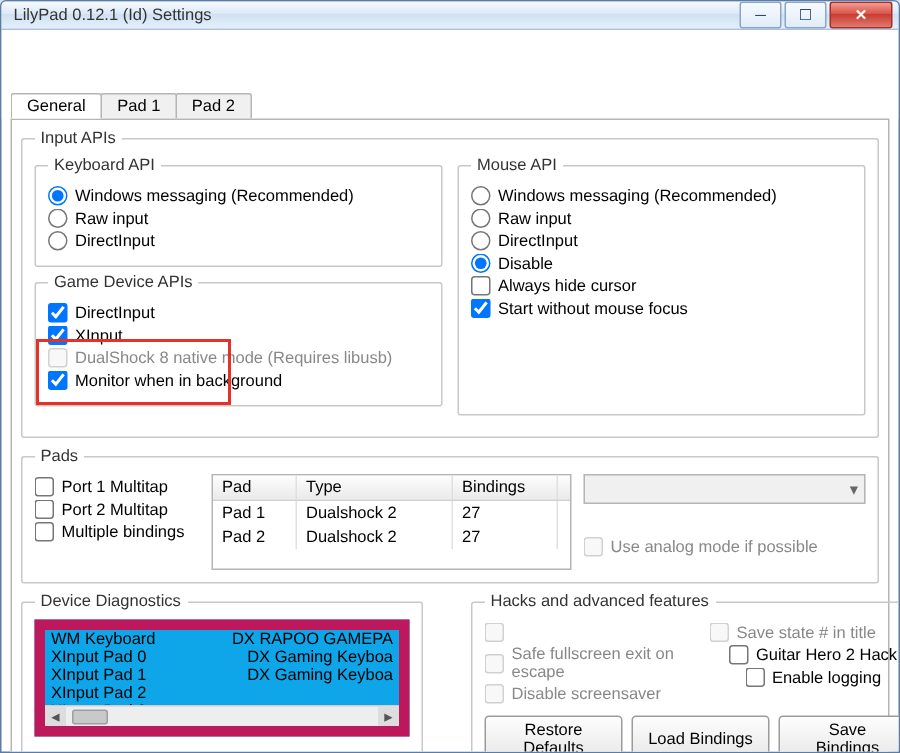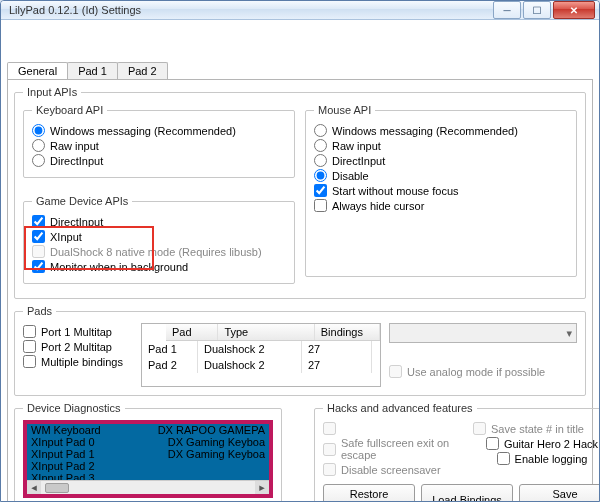--- a/index.html
+++ b/index.html
@@ -91,33 +91,33 @@
   .pads-list {
     border: 1px solid #b5b5b5;
     width: 240px; height: 64px;
     overflow: hidden;
     font-size: 11px;
   }
   .pads-list .hdr, .pads-list .drow { display: flex; }
   .pads-list .hdr > div, .pads-list .drow > div {
     padding: 2px 6px; border-right: 1px solid #e0e0e0;
   }
-  .pads-list .hdr { background: linear-gradient(#fdfdfd,#eaeaea); border-bottom: 1px solid #d0d0d0; margin-left: 24px; }
+  .pads-list .hdr { background: linear-gradient(#fdfdfd,#eaeaea); border-bottom: 1px solid #d0d0d0; }
   .col-pad { width: 56px; } .col-type { width: 104px; } .col-bind { width: 70px; }
   .pads-right { flex: 1; display: flex; flex-direction: column; gap: 20px; }
   .dropdown {
     border: 1px solid #b5b5b5; height: 20px; background: #f0f0f0;
     display: flex; align-items: center; justify-content: flex-end; padding: 0 4px;
     color: #888;
   }
   .dropdown::after { content: "▾"; color: #666; }
   .diagnostics-row { display: flex; gap: 22px; }
   .diag-box {
-    border: 4px solid #be185d; height: 78px; width: 100%;
-    overflow: hidden; position: relative; background: #0369a1;
+    border: 7px solid #be185d; height: 78px; width: 100%;
+    overflow: hidden; position: relative; background: #0ea5e9;
   }
   .diag-list { position: absolute; inset: 0 0 14px 0; overflow: hidden; }
   .diag-list .drow { display: flex; padding: 0 4px; white-space: nowrap; }
   .diag-list .drow > div:first-child { width: 140px; overflow: hidden; text-overflow: clip; }
   .hscroll {
     position: absolute; left: 0; right: 0; bottom: 0; height: 14px;
     background: #eee; border-top: 1px solid #ccc; display: flex; align-items: center;
   }
   .hscroll .arrow { width: 14px; text-align: center; color: #555; background:#ddd; }
   .hscroll .thumb { width: 24px; height: 10px; background: #c9c9c9; border:1px solid #9e9e9e; margin-left: 4px; border-radius:2px; }
@@ -153,21 +153,21 @@
     <div class="tab">Pad 1</div>
     <div class="tab">Pad 2</div>
   </div>
 
   <div class="tab-body">
 
     <fieldset>
       <legend>Input APIs</legend>
       <div class="row2">
         <div>
-          <fieldset style="margin-bottom:17px;">
+          <fieldset style="margin-bottom:4px;">
             <legend>Keyboard API</legend>
             <label class="opt">
                 <input type="radio" name="kb" checked="" style="">
                 <span>Windows messaging (Recommended)</span>
               </label>
             <label class="opt">
                 <input type="radio" name="kb" style="">
                 <span>Raw input</span>
               </label>
             <label class="opt">
@@ -208,26 +208,26 @@
               </label>
             <label class="opt">
                 <input type="radio" name="ms" style="">
                 <span>DirectInput</span>
               </label>
             <label class="opt">
                 <input type="radio" name="ms" checked="" style="">
                 <span>Disable</span>
               </label>
             <label class="opt">
+                <input type="checkbox" style="">
+                <span>Always hide cursor</span>
+              </label>
+            <label class="opt">
                 <input type="checkbox" checked="" style="">
                 <span>Start without mouse focus</span>
-              </label>
-            <label class="opt">
-                <input type="checkbox" style="">
-                <span>Always hide cursor</span>
               </label>
           </fieldset>
         </div>
       </div>
     </fieldset>
 
     <fieldset>
       <legend>Pads</legend>
       <div class="pads-grid">
         <div class="pads-left">

